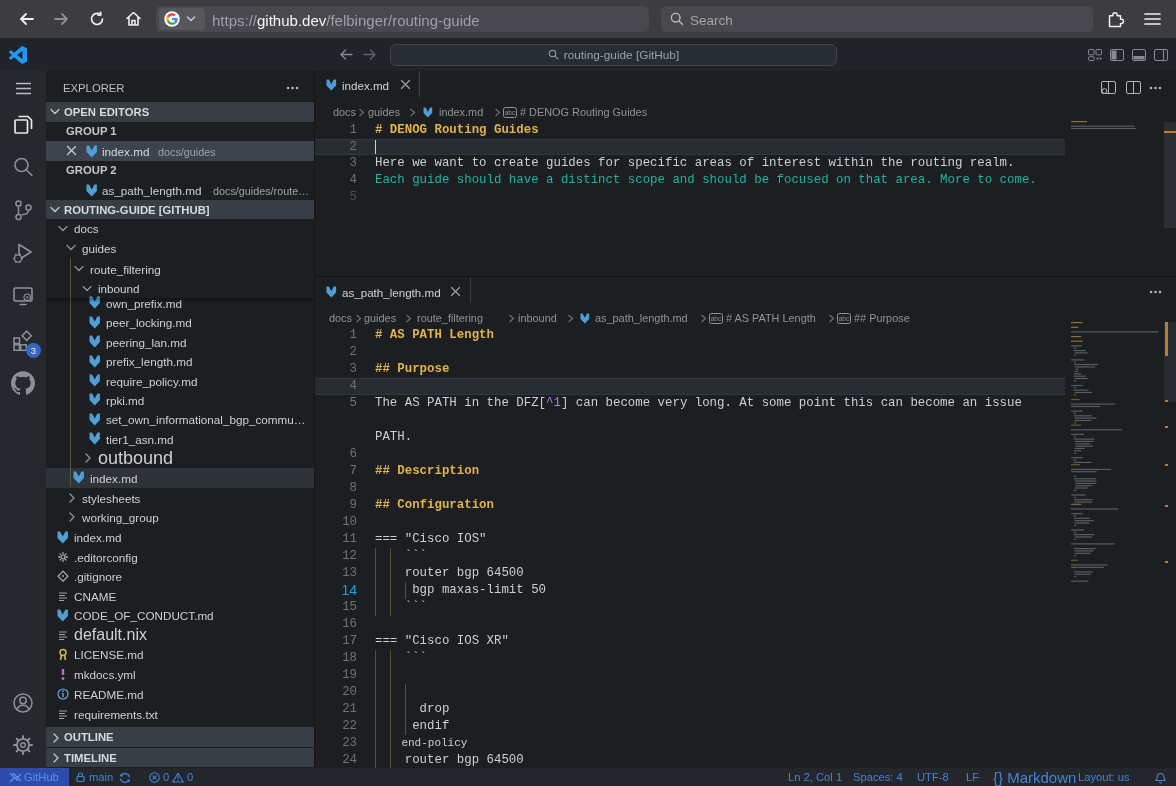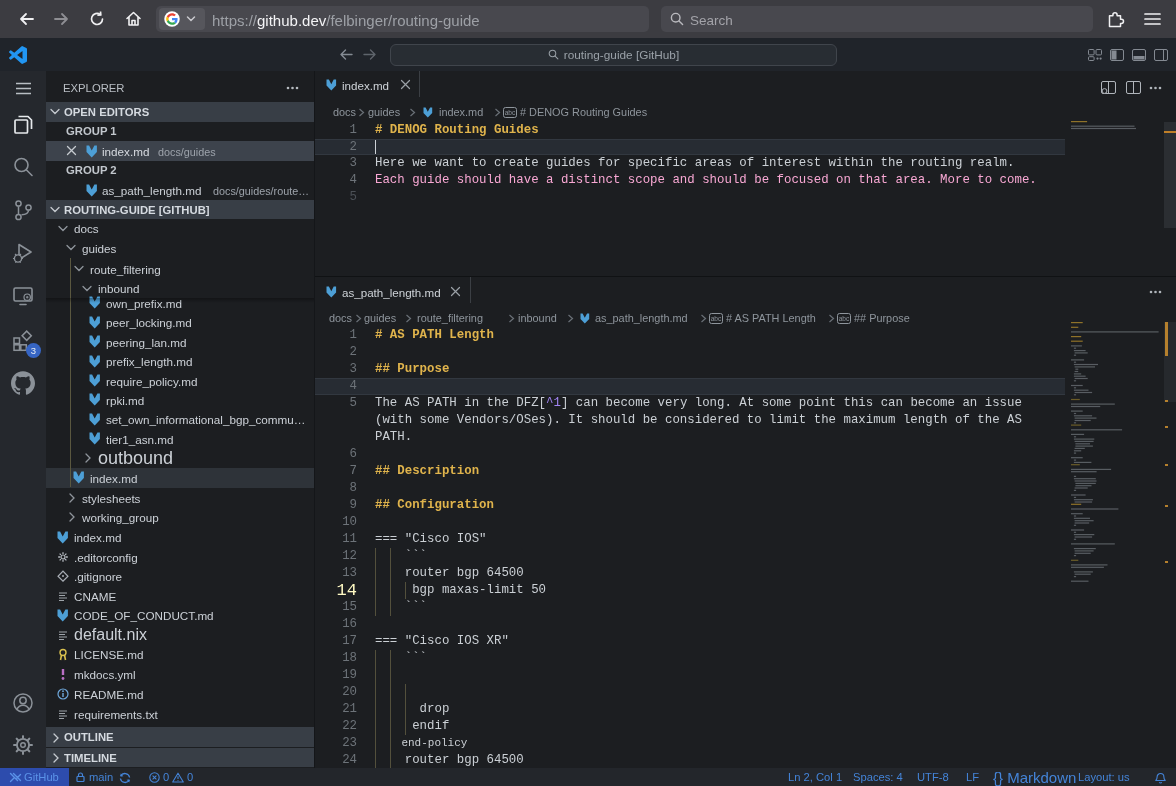--- a/index.html
+++ b/index.html
@@ -335,21 +335,21 @@
       <text x="7" y="8" font-family="Liberation Sans" font-size="6.5" fill="#8e959c" text-anchor="middle">abc</text>
     </svg>
 <div style="position:absolute;left:520px;top:112px;transform:translateY(-50%);font-family:'Liberation Sans',sans-serif;font-size:10.9px;color:#8e959c;font-weight:normal;white-space:pre;"># DENOG Routing Guides</div>
 <div style="position:absolute;left:315px;top:122.0px;width:42px;height:16.7px;line-height:16.7px;text-align:right;font-family:'Liberation Mono',monospace;font-size:12.4px;color:#6d7379">1</div>
 <div style="position:absolute;left:375px;top:122.0px;height:16.7px;line-height:16.7px;font-family:'Liberation Mono',monospace;font-size:12.4px;white-space:pre"><span style="color:#e0b44c;font-weight:bold"># DENOG Routing Guides</span></div>
 <div style="position:absolute;left:315px;top:138.7px;width:750px;height:16.7px;background:#272c33;border-top:1px solid #323840;border-bottom:1px solid #323840"></div>
 <div style="position:absolute;left:315px;top:138.7px;width:42px;height:16.7px;line-height:16.7px;text-align:right;font-family:'Liberation Mono',monospace;font-size:12.4px;color:#6d7379">2</div>
 <div style="position:absolute;left:315px;top:155.4px;width:42px;height:16.7px;line-height:16.7px;text-align:right;font-family:'Liberation Mono',monospace;font-size:12.4px;color:#6d7379">3</div>
 <div style="position:absolute;left:375px;top:155.4px;height:16.7px;line-height:16.7px;font-family:'Liberation Mono',monospace;font-size:12.4px;white-space:pre"><span style="color:#cbd0d5;font-weight:normal">Here we want to create guides for specific areas of interest within the routing realm.</span></div>
 <div style="position:absolute;left:315px;top:172.1px;width:42px;height:16.7px;line-height:16.7px;text-align:right;font-family:'Liberation Mono',monospace;font-size:12.4px;color:#6d7379">4</div>
-<div style="position:absolute;left:375px;top:172.1px;height:16.7px;line-height:16.7px;font-family:'Liberation Mono',monospace;font-size:12.4px;white-space:pre"><span style="color:#f9a8d4;font-weight:normal">Each guide should have a distinct scope and should be focused on that area. More to come.</span></div>
+<div style="position:absolute;left:375px;top:172.1px;height:16.7px;line-height:16.7px;font-family:'Liberation Mono',monospace;font-size:12.4px;white-space:pre"><span style="color:#14b8a6;font-weight:normal">Each guide should have a distinct scope and should be focused on that area. More to come.</span></div>
 <div style="position:absolute;left:315px;top:188.8px;width:42px;height:16.7px;line-height:16.7px;text-align:right;font-family:'Liberation Mono',monospace;font-size:12.4px;color:#4b5056">5</div>
 <div style="position:absolute;left:374.5px;top:140.2px;width:1.5px;height:13.5px;background:#ccd1d6"></div>
 <svg style="position:absolute;left:1070.5px;top:121px;" width="94" height="12" viewBox="0 0 94 12" fill="none">
       <rect x="0.0" y="0.0" width="16.1" height="1.2" fill="#8f7229"></rect>
       <rect x="0.0" y="4.6" width="63.5" height="1.2" fill="#585d62"></rect>
       <rect x="0.0" y="6.9" width="65.0" height="1.2" fill="#585d62"></rect>
     </svg>
 <div style="position:absolute;left:1164px;top:122px;width:12px;height:106px;background:#2b2e32"></div>
 <div style="position:absolute;left:1164px;top:131px;width:12px;height:2px;background:#c07f28"></div>
 <div style="position:absolute;left:315px;top:276px;width:861px;height:1px;background:#101214"></div>
@@ -405,40 +405,39 @@
 <div style="position:absolute;left:854px;top:318px;transform:translateY(-50%);font-family:'Liberation Sans',sans-serif;font-size:10.9px;color:#8e959c;font-weight:normal;white-space:pre;">## Purpose</div>
 <div style="position:absolute;left:315px;top:327.4px;width:42px;height:17.0px;line-height:17.0px;text-align:right;font-family:'Liberation Mono',monospace;font-size:12.4px;color:#6d7379">1</div>
 <div style="position:absolute;left:375px;top:327.4px;height:17.0px;line-height:17.0px;font-family:'Liberation Mono',monospace;font-size:12.4px;white-space:pre"><span style="color:#e0b44c;font-weight:bold"># AS PATH Length</span></div>
 <div style="position:absolute;left:315px;top:344.4px;width:42px;height:17.0px;line-height:17.0px;text-align:right;font-family:'Liberation Mono',monospace;font-size:12.4px;color:#6d7379">2</div>
 <div style="position:absolute;left:315px;top:361.4px;width:42px;height:17.0px;line-height:17.0px;text-align:right;font-family:'Liberation Mono',monospace;font-size:12.4px;color:#6d7379">3</div>
 <div style="position:absolute;left:375px;top:361.4px;height:17.0px;line-height:17.0px;font-family:'Liberation Mono',monospace;font-size:12.4px;white-space:pre"><span style="color:#e0b44c;font-weight:bold">## Purpose</span></div>
 <div style="position:absolute;left:315px;top:378.4px;width:750px;height:17.0px;background:#272c33;border-top:1px solid #323840;border-bottom:1px solid #323840"></div>
 <div style="position:absolute;left:315px;top:378.4px;width:42px;height:17.0px;line-height:17.0px;text-align:right;font-family:'Liberation Mono',monospace;font-size:12.4px;color:#6d7379">4</div>
 <div style="position:absolute;left:315px;top:395.4px;width:42px;height:17.0px;line-height:17.0px;text-align:right;font-family:'Liberation Mono',monospace;font-size:12.4px;color:#6d7379">5</div>
 <div style="position:absolute;left:375px;top:395.4px;height:17.0px;line-height:17.0px;font-family:'Liberation Mono',monospace;font-size:12.4px;white-space:pre"><span style="color:#cbd0d5;font-weight:normal">The AS PATH in the DFZ[</span><span style="color:#a185f2;font-weight:normal">^1</span><span style="color:#cbd0d5;font-weight:normal">] can become very long. At some point this can become an issue</span></div>
-<div style="position:absolute;left:375px;top:412.4px;height:17.0px;line-height:17.0px;font-family:'Liberation Mono',monospace;font-size:12.4px;white-space:pre"><span style="color:#cbd0d5;font-weight:normal">(with some Vendors/OSes). It should be considered to limit the maximum length of the AS</span></div>
 <div style="position:absolute;left:375px;top:429.4px;height:17.0px;line-height:17.0px;font-family:'Liberation Mono',monospace;font-size:12.4px;white-space:pre"><span style="color:#cbd0d5;font-weight:normal">PATH.</span></div>
 <div style="position:absolute;left:315px;top:446.4px;width:42px;height:17.0px;line-height:17.0px;text-align:right;font-family:'Liberation Mono',monospace;font-size:12.4px;color:#6d7379">6</div>
 <div style="position:absolute;left:315px;top:463.4px;width:42px;height:17.0px;line-height:17.0px;text-align:right;font-family:'Liberation Mono',monospace;font-size:12.4px;color:#6d7379">7</div>
 <div style="position:absolute;left:375px;top:463.4px;height:17.0px;line-height:17.0px;font-family:'Liberation Mono',monospace;font-size:12.4px;white-space:pre"><span style="color:#e0b44c;font-weight:bold">## Description</span></div>
 <div style="position:absolute;left:315px;top:480.4px;width:42px;height:17.0px;line-height:17.0px;text-align:right;font-family:'Liberation Mono',monospace;font-size:12.4px;color:#6d7379">8</div>
 <div style="position:absolute;left:315px;top:497.4px;width:42px;height:17.0px;line-height:17.0px;text-align:right;font-family:'Liberation Mono',monospace;font-size:12.4px;color:#6d7379">9</div>
 <div style="position:absolute;left:375px;top:497.4px;height:17.0px;line-height:17.0px;font-family:'Liberation Mono',monospace;font-size:12.4px;white-space:pre"><span style="color:#e0b44c;font-weight:bold">## Configuration</span></div>
 <div style="position:absolute;left:315px;top:514.4px;width:42px;height:17.0px;line-height:17.0px;text-align:right;font-family:'Liberation Mono',monospace;font-size:12.4px;color:#6d7379">10</div>
 <div style="position:absolute;left:315px;top:531.4px;width:42px;height:17.0px;line-height:17.0px;text-align:right;font-family:'Liberation Mono',monospace;font-size:12.4px;color:#6d7379">11</div>
 <div style="position:absolute;left:375px;top:531.4px;height:17.0px;line-height:17.0px;font-family:'Liberation Mono',monospace;font-size:12.4px;white-space:pre"><span style="color:#cbd0d5;font-weight:normal">=== "Cisco IOS"</span></div>
 <div style="position:absolute;left:315px;top:548.4px;width:42px;height:17.0px;line-height:17.0px;text-align:right;font-family:'Liberation Mono',monospace;font-size:12.4px;color:#6d7379">12</div>
 <div style="position:absolute;left:375.0px;top:548.4px;width:1px;height:17.0px;background:#53503c"></div>
 <div style="position:absolute;left:389.88px;top:548.4px;width:1px;height:17.0px;background:#53503c"></div>
 <div style="position:absolute;left:375px;top:548.4px;height:17.0px;line-height:17.0px;font-family:'Liberation Mono',monospace;font-size:12.4px;white-space:pre"><span style="color:#cbd0d5;font-weight:normal">    ```</span></div>
 <div style="position:absolute;left:315px;top:565.4px;width:42px;height:17.0px;line-height:17.0px;text-align:right;font-family:'Liberation Mono',monospace;font-size:12.4px;color:#6d7379">13</div>
 <div style="position:absolute;left:375.0px;top:565.4px;width:1px;height:17.0px;background:#53503c"></div>
 <div style="position:absolute;left:389.88px;top:565.4px;width:1px;height:17.0px;background:#53503c"></div>
 <div style="position:absolute;left:375px;top:565.4px;height:17.0px;line-height:17.0px;font-family:'Liberation Mono',monospace;font-size:12.4px;white-space:pre"><span style="color:#cbd0d5;font-weight:normal">    router bgp 64500</span></div>
-<div style="position:absolute;left:315px;top:582.4px;width:42px;height:17.0px;line-height:17.0px;text-align:right;font-family:Liberation Mono, monospace;font-size:17px;color:#fef9c3">14</div>
+<div style="position:absolute;left:315px;top:582.4px;width:42px;height:17.0px;line-height:17.0px;text-align:right;font-family:Liberation Sans, sans-serif;font-size:14px;color:#0ea5e9">14</div>
 <div style="position:absolute;left:375.0px;top:582.4px;width:1px;height:17.0px;background:#53503c"></div>
 <div style="position:absolute;left:389.88px;top:582.4px;width:1px;height:17.0px;background:#53503c"></div>
 <div style="position:absolute;left:404.76px;top:582.4px;width:1px;height:17.0px;background:#53503c"></div>
 <div style="position:absolute;left:375px;top:582.4px;height:17.0px;line-height:17.0px;font-family:'Liberation Mono',monospace;font-size:12.4px;white-space:pre"><span style="color:#cbd0d5;font-weight:normal">     bgp maxas-limit 50</span></div>
 <div style="position:absolute;left:315px;top:599.4px;width:42px;height:17.0px;line-height:17.0px;text-align:right;font-family:'Liberation Mono',monospace;font-size:12.4px;color:#6d7379">15</div>
 <div style="position:absolute;left:375.0px;top:599.4px;width:1px;height:17.0px;background:#53503c"></div>
 <div style="position:absolute;left:389.88px;top:599.4px;width:1px;height:17.0px;background:#53503c"></div>
 <div style="position:absolute;left:375px;top:599.4px;height:17.0px;line-height:17.0px;font-family:'Liberation Mono',monospace;font-size:12.4px;white-space:pre"><span style="color:#cbd0d5;font-weight:normal">    ```</span></div>
 <div style="position:absolute;left:315px;top:616.4px;width:42px;height:17.0px;line-height:17.0px;text-align:right;font-family:'Liberation Mono',monospace;font-size:12.4px;color:#6d7379">16</div>
 <div style="position:absolute;left:315px;top:633.4px;width:42px;height:17.0px;line-height:17.0px;text-align:right;font-family:'Liberation Mono',monospace;font-size:12.4px;color:#6d7379">17</div>

